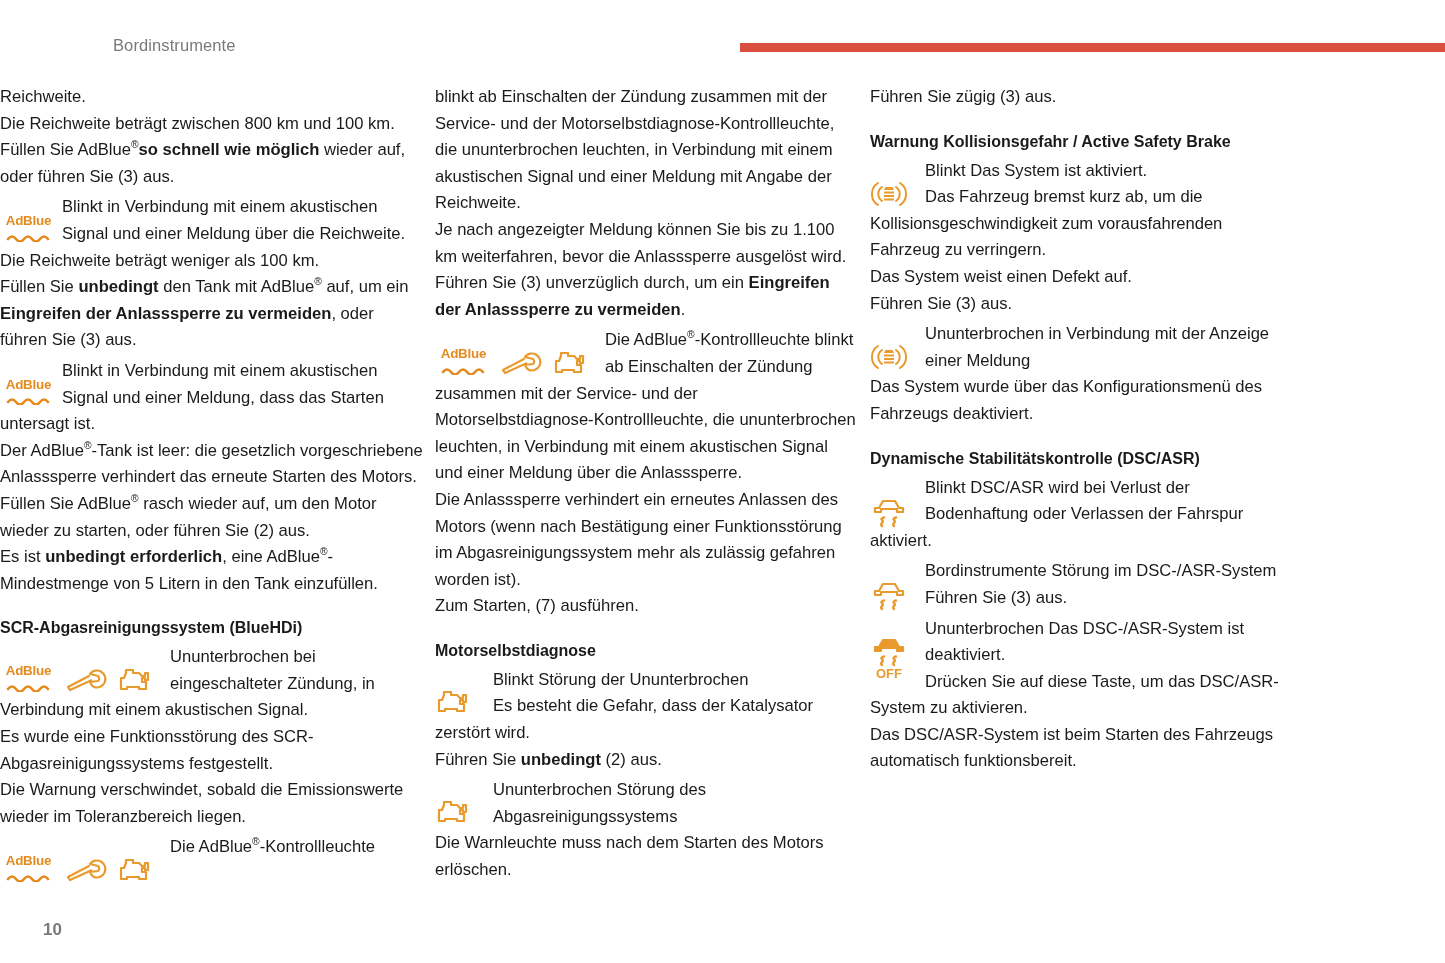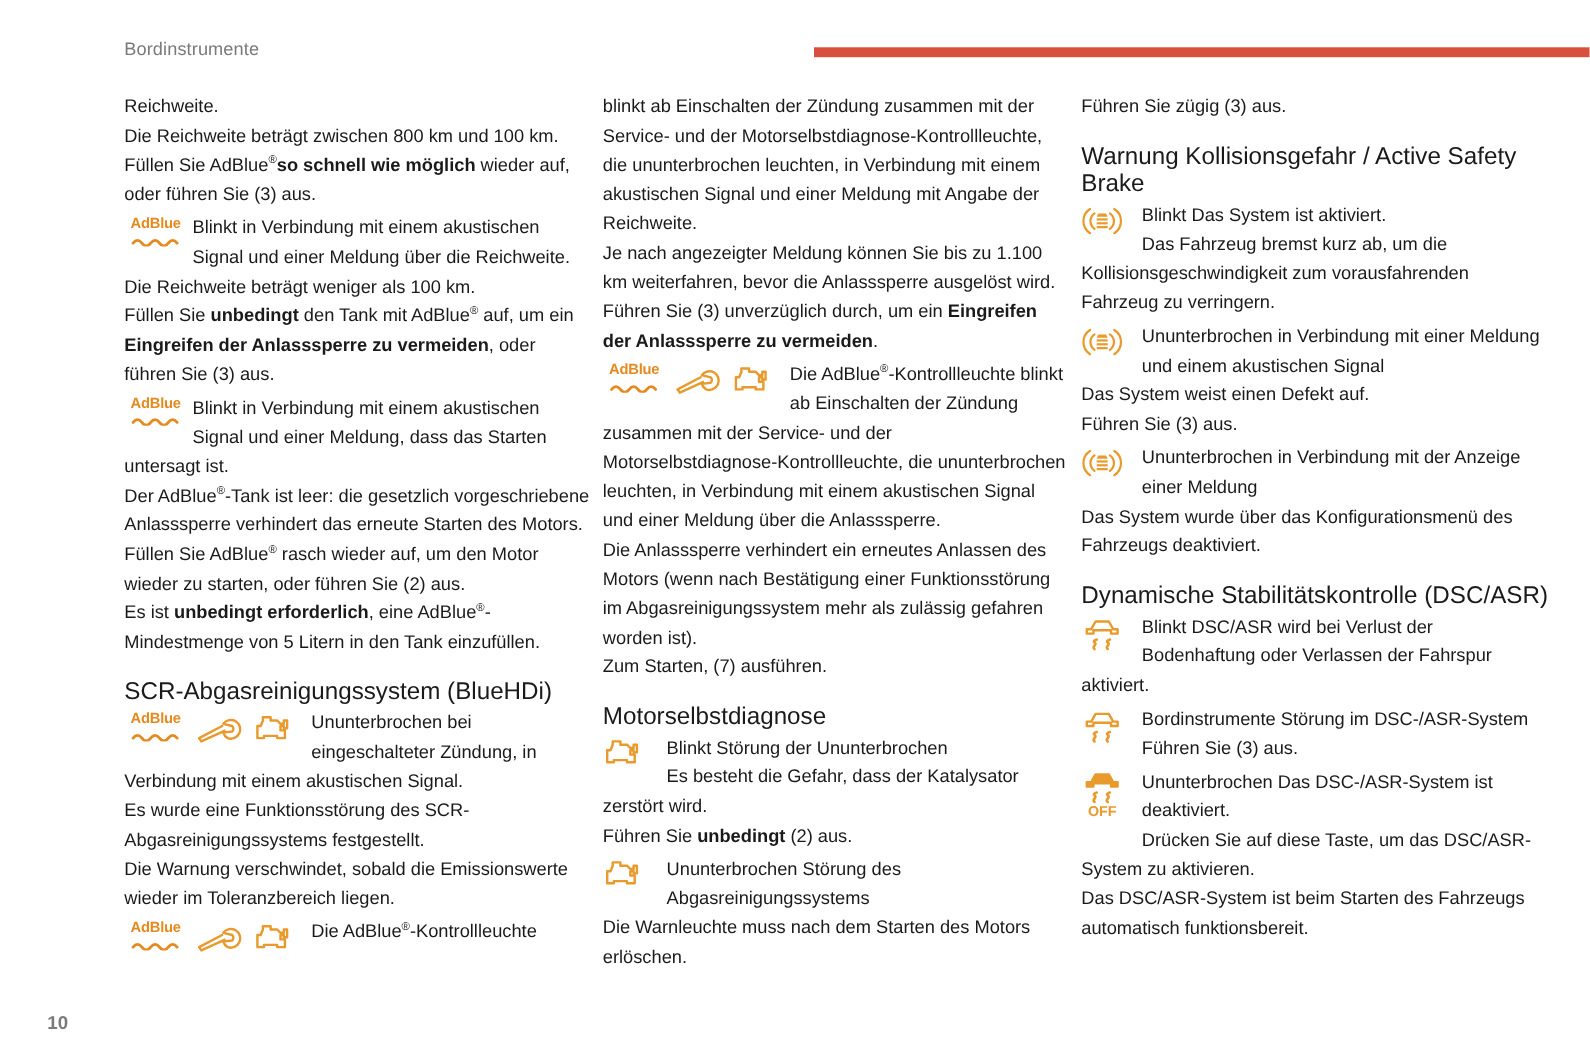--- a/index.html
+++ b/index.html
@@ -47,53 +47,53 @@
     top: 84px;
     left: 0;
     width: 1445px;
     display: flex;
   }
   .col {
     width: 425px;
     font-size: 16.6px;
     line-height: 26.6px;
   }
-  .col-left   { margin-left: 113px; }
+  .col-left   { }
   .col-mid    { margin-left: 10px; }
   .col-right  { margin-left: 10px; }
 
   p.para {
     margin: 0;
     text-align: left;
   }
   b, .b { font-weight: bold; }
   sup {
     font-size: 0.62em;
     vertical-align: super;
     line-height: 0;
   }
 
   h3.section-title {
     margin: 18px 0 0 0;
-    font-size: 22px;
+    font-size: 16px;
     line-height: 25px;
-    font-weight: normal;
+    font-weight: bold;
   }
 
   
   .icon-block {
     position: relative;
     margin: 4px 0 0 0;
   }
   .icon-block .ib-icons {
     position: absolute;
     left: 0;
-    top: 2px;
+    top: 20px;
     display: flex;
-    align-items: flex-end;
+    align-items: center;
     gap: 8px;
   }
   .icon-block .ib-text {
     margin: 0;
   }
 
   
   .indent-1 { }
   .indent-1 .ib-text::before {
     content: "";
@@ -362,56 +362,39 @@
             <rect x="14" y="17" width="10" height="2" fill="#e89a2c"></rect>
             <rect x="14" y="20.5" width="10" height="2" fill="#e89a2c"></rect>
           </svg>
         </span>
       </div>
       <p class="ib-text para">Blinkt Das System ist aktiviert.</p>
     </div>
 
     <p class="para">Das Fahrzeug bremst kurz ab, um die Kollisionsgeschwindigkeit zum vorausfahrenden Fahrzeug zu verringern.</p>
 
+
+    <p class="para">Das System weist einen Defekt auf.</p>
+    <p class="para">Führen Sie (3) aus.</p>
+
     <div class="icon-block indent-car">
       <div class="ib-icons">
         <span class="collision-icon">
           <svg width="38" height="32" viewBox="0 0 38 32">
             <path d="M8 5 A13 13 0 0 0 8 27" fill="none" stroke="#e89a2c" stroke-width="2" stroke-linecap="round"></path>
             <path d="M12 9 A8.5 8.5 0 0 0 12 23" fill="none" stroke="#e89a2c" stroke-width="2" stroke-linecap="round"></path>
             <path d="M30 5 A13 13 0 0 1 30 27" fill="none" stroke="#e89a2c" stroke-width="2" stroke-linecap="round"></path>
             <path d="M26 9 A8.5 8.5 0 0 1 26 23" fill="none" stroke="#e89a2c" stroke-width="2" stroke-linecap="round"></path>
             <path d="M14 12 L15.5 9 L22.5 9 L24 12 Z" fill="#e89a2c"></path>
             <rect x="14" y="13.5" width="10" height="2" fill="#e89a2c"></rect>
             <rect x="14" y="17" width="10" height="2" fill="#e89a2c"></rect>
             <rect x="14" y="20.5" width="10" height="2" fill="#e89a2c"></rect>
           </svg>
         </span>
       </div>
-      <p class="ib-text para">Ununterbrochen in Verbindung mit einer Meldung und einem akustischen Signal</p>
-    </div>
-
-    <p class="para">Das System weist einen Defekt auf.</p>
-    <p class="para">Führen Sie (3) aus.</p>
-
-    <div class="icon-block indent-car">
-      <div class="ib-icons">
-        <span class="collision-icon">
-          <svg width="38" height="32" viewBox="0 0 38 32">
-            <path d="M8 5 A13 13 0 0 0 8 27" fill="none" stroke="#e89a2c" stroke-width="2" stroke-linecap="round"></path>
-            <path d="M12 9 A8.5 8.5 0 0 0 12 23" fill="none" stroke="#e89a2c" stroke-width="2" stroke-linecap="round"></path>
-            <path d="M30 5 A13 13 0 0 1 30 27" fill="none" stroke="#e89a2c" stroke-width="2" stroke-linecap="round"></path>
-            <path d="M26 9 A8.5 8.5 0 0 1 26 23" fill="none" stroke="#e89a2c" stroke-width="2" stroke-linecap="round"></path>
-            <path d="M14 12 L15.5 9 L22.5 9 L24 12 Z" fill="#e89a2c"></path>
-            <rect x="14" y="13.5" width="10" height="2" fill="#e89a2c"></rect>
-            <rect x="14" y="17" width="10" height="2" fill="#e89a2c"></rect>
-            <rect x="14" y="20.5" width="10" height="2" fill="#e89a2c"></rect>
-          </svg>
-        </span>
-      </div>
       <p class="ib-text para">Ununterbrochen in Verbindung mit der Anzeige einer Meldung</p>
     </div>
 
     <p class="para">Das System wurde über das Konfigurationsmenü des Fahrzeugs deaktiviert.</p>
 
     <h3 class="section-title">Dynamische Stabilitätskontrolle (DSC/ASR)</h3>
 
     <div class="icon-block indent-dsc">
       <div class="ib-icons">
         <span class="dsc-icon">

